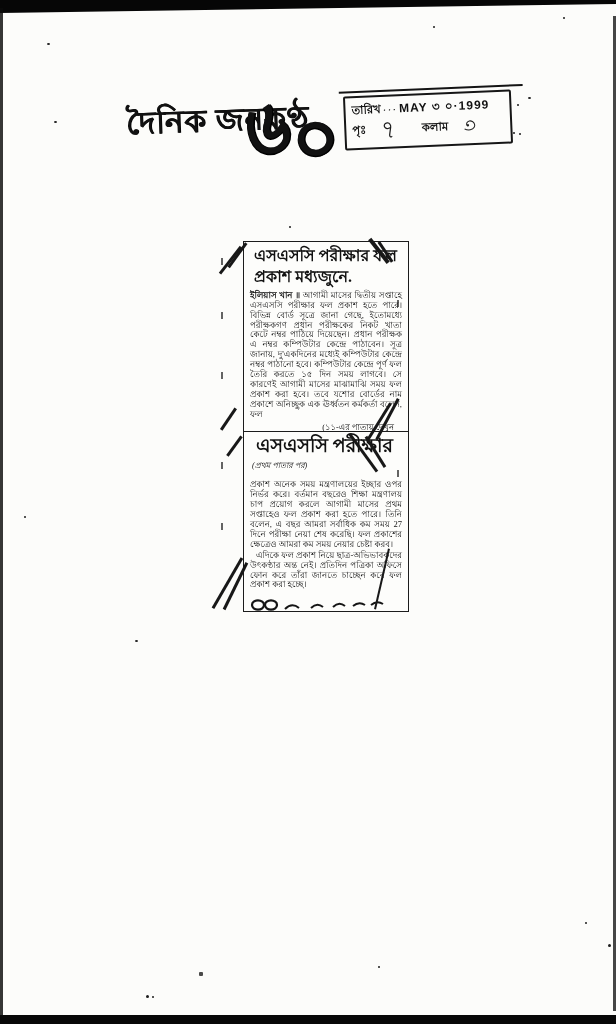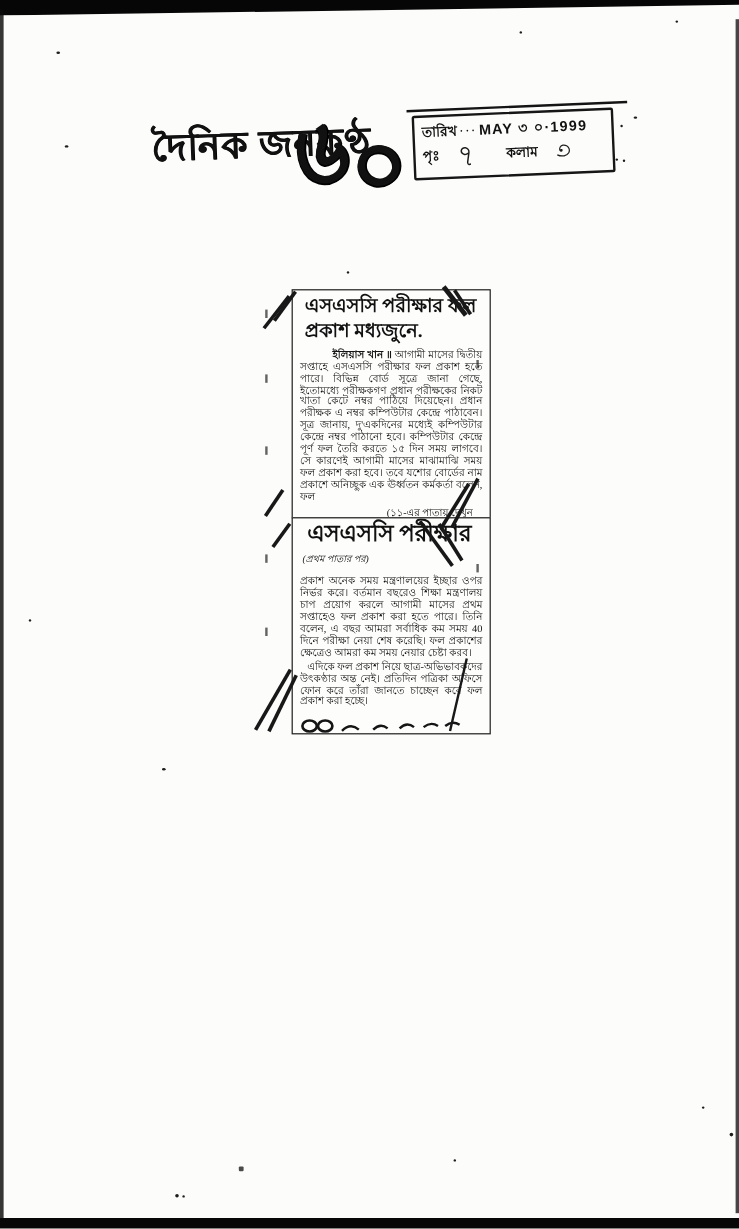--- a/index.html
+++ b/index.html
@@ -35,21 +35,21 @@
   .clip{position:absolute;left:243px;width:166px;border:1.6px solid #1c1c1c;
     box-sizing:border-box;background:#fdfdfb;overflow:hidden;}
   .clip1{top:241px;height:191px;padding:4px 6px 2px;}
   .clip2{top:431px;height:181px;padding:3px 6px 2px;}
   .headline1{margin:0 0 3px 4px;font-size:16px;font-weight:bold;line-height:1.3;}
   .headline2{margin:0 0 1px 6px;font-size:19px;font-weight:bold;line-height:1.2;white-space:nowrap;}
   .note{font-size:8px;font-style:italic;margin:1px 0 8px 2px;}
   .body-text{margin:0;font-size:8.6px;line-height:1.16;text-align:justify;
     text-justify:inter-word;color:#141414;}
   .body-text + .body-text{margin-top:1px;text-indent:6px;}
-  .byline{font-weight:bold;margin-left:27px;}
+  .byline{font-weight:bold;}
   .continuation{text-align:right;font-size:8.4px;margin:1px 8px 0 0;}
   .squiggle{position:absolute;left:5px;bottom:0;}
   
   .slash{position:absolute;width:2.5px;background:#181818;z-index:5;}
   .tick{position:absolute;width:1.6px;height:7px;background:#222;opacity:.7;}
   .speck{position:absolute;background:#1d1d1d;border-radius:50%;}
 </style>
 </head>
 <body>
 
@@ -79,21 +79,21 @@
 
   <article class="clip clip1">
     <h2 class="headline1">এসএসসি পরীক্ষার ফল প্রকাশ মধ্যজুনে.</h2>
     <p class="body-text"><strong class="byline">ইলিয়াস খান ॥</strong> <span>আগামী মাসের দ্বিতীয় সপ্তাহে এসএসসি পরীক্ষার ফল প্রকাশ হতে পারে। বিভিন্ন বোর্ড সূত্রে জানা গেছে, ইতোমধ্যে পরীক্ষকগণ প্রধান পরীক্ষকের নিকট খাতা কেটে নম্বর পাঠিয়ে দিয়েছেন। প্রধান পরীক্ষক এ নম্বর কম্পিউটার কেন্দ্রে পাঠাবেন। সূত্র জানায়, দু'একদিনের মধ্যেই কম্পিউটার কেন্দ্রে নম্বর পাঠানো হবে। কম্পিউটার কেন্দ্রে পূর্ণ ফল তৈরি করতে ১৫ দিন সময় লাগবে। সে কারণেই আগামী মাসের মাঝামাঝি সময় ফল প্রকাশ করা হবে। তবে যশোর বোর্ডের নাম প্রকাশে অনিচ্ছুক এক ঊর্ধ্বতন কর্মকর্তা বলেন, ফল</span></p>
     <div class="continuation">(১১-এর পাতায় দেখুন</div>
   </article>
 
   <article class="clip clip2">
     <h2 class="headline2">এসএসসি পরীক্ষার</h2>
     <div class="note">(প্রথম পাতার পর)</div>
-    <p class="body-text">প্রকাশ অনেক সময় মন্ত্রণালয়ের ইচ্ছার ওপর নির্ভর করে। বর্তমান বছরেও শিক্ষা মন্ত্রণালয় চাপ প্রয়োগ করলে আগামী মাসের প্রথম সপ্তাহেও ফল প্রকাশ করা হতে পারে। তিনি বলেন, এ বছর আমরা সর্বাধিক কম সময় 40 দিনে পরীক্ষা নেয়া শেষ করেছি। ফল প্রকাশের ক্ষেত্রেও আমরা কম সময় নেয়ার চেষ্টা করব।</p>
+    <p class="body-text">প্রকাশ অনেক সময় মন্ত্রণালয়ের ইচ্ছার ওপর নির্ভর করে। বর্তমান বছরেও শিক্ষা মন্ত্রণালয় চাপ প্রয়োগ করলে আগামী মাসের প্রথম সপ্তাহেও ফল প্রকাশ করা হতে পারে। তিনি বলেন, এ বছর আমরা সর্বাধিক কম সময় 27 দিনে পরীক্ষা নেয়া শেষ করেছি। ফল প্রকাশের ক্ষেত্রেও আমরা কম সময় নেয়ার চেষ্টা করব।</p>
     <p class="body-text">এদিকে ফল প্রকাশ নিয়ে ছাত্র-অভিভাবকদের উৎকণ্ঠার অন্ত নেই। প্রতিদিন পত্রিকা অফিসে ফোন করে তাঁরা জানতে চাচ্ছেন কবে ফল প্রকাশ করা হচ্ছে।</p>
     <svg class="squiggle" width="148" height="15" viewBox="0 0 148 15">
       <ellipse cx="9" cy="9" rx="6" ry="4.6" fill="none" stroke="#151515" stroke-width="2.2"></ellipse>
       <ellipse cx="22" cy="9" rx="6" ry="4.6" fill="none" stroke="#151515" stroke-width="2.2"></ellipse>
       <path d="M36 13 q7 -7 14 -1" fill="none" stroke="#151515" stroke-width="2"></path>
       <path d="M62 12 q6 -6 12 -1" fill="none" stroke="#151515" stroke-width="2"></path>
       <path d="M84 11 q6 -6 12 -1" fill="none" stroke="#151515" stroke-width="2"></path>
       <path d="M104 10 q6 -5 12 -1" fill="none" stroke="#151515" stroke-width="2"></path>
       <path d="M122 9 q6 -5 12 -1" fill="none" stroke="#151515" stroke-width="2"></path>
     </svg>

